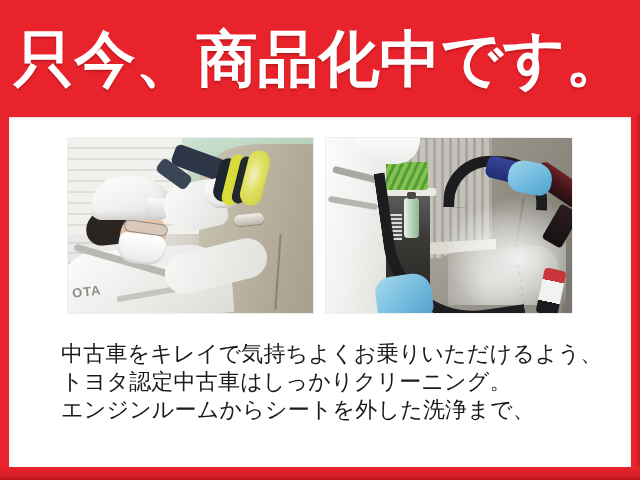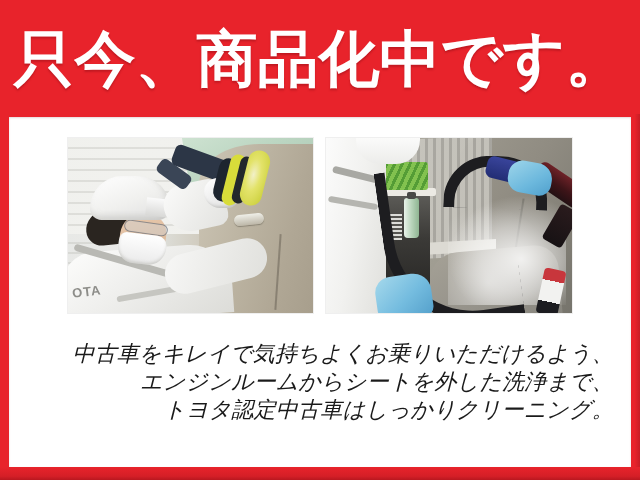--- a/index.html
+++ b/index.html
@@ -11,21 +11,20 @@
     font-family: "DejaVu Sans", "Liberation Sans", sans-serif;
   }
 
   .banner {
     position: relative;
     width: 640px;
     height: 480px;
     background: #e8232b;
     box-sizing: border-box;
     overflow: hidden;
-    text-align: right;
   }
 
   
   .header {
     position: absolute;
     left: 0;
     top: 0;
     width: 640px;
     height: 114px;
     background: #e8232b;
@@ -392,24 +391,23 @@
   .pr-tool {
     position: absolute; right: 10px; bottom: -2px; width: 22px; height: 46px;
     background: linear-gradient(to bottom,#c8363c 0%, #c8363c 26%, #f2f2f0 26%, #f2f2f0 72%, #1c1c20 72%, #1c1c20 100%);
     border-radius: 4px;
     transform: rotate(12deg);
   }
 
   
   .copy {
     position: absolute;
-    left: 60px;
+    left: 52px;
     top: 223px;
     width: 545px;
-    font-style: italic;
   }
   .copy-line {
     color: #1a1a1a;
     font-family: "DejaVu Sans", "Liberation Sans", sans-serif;
     font-size: 22px;
     line-height: 28px;
     font-weight: normal;
     letter-spacing: 0.2px;
     white-space: nowrap;
   }
@@ -495,22 +493,22 @@
         <div class="pr-nozzle-tip"></div>
         <div class="pr-glove-top"></div>
         <div class="pr-glove-bot"></div>
         <div class="pr-tool"></div>
       </div>
 
     </div>
 
     <div class="copy">
       <div class="copy-line">中古車をキレイで気持ちよくお乗りいただけるよう、</div>
+      <div class="copy-line">トヨタ認定中古車はしっかりクリーニング。</div>
       <div class="copy-line">エンジンルームからシートを外した洗浄まで、</div>
-      <div class="copy-line">トヨタ認定中古車はしっかりクリーニング。</div>
     </div>
 
   </div>
 
   <div class="edge-left"></div>
   <div class="edge-right"></div>
   <div class="edge-bottom"></div>
 
 </div>
 

